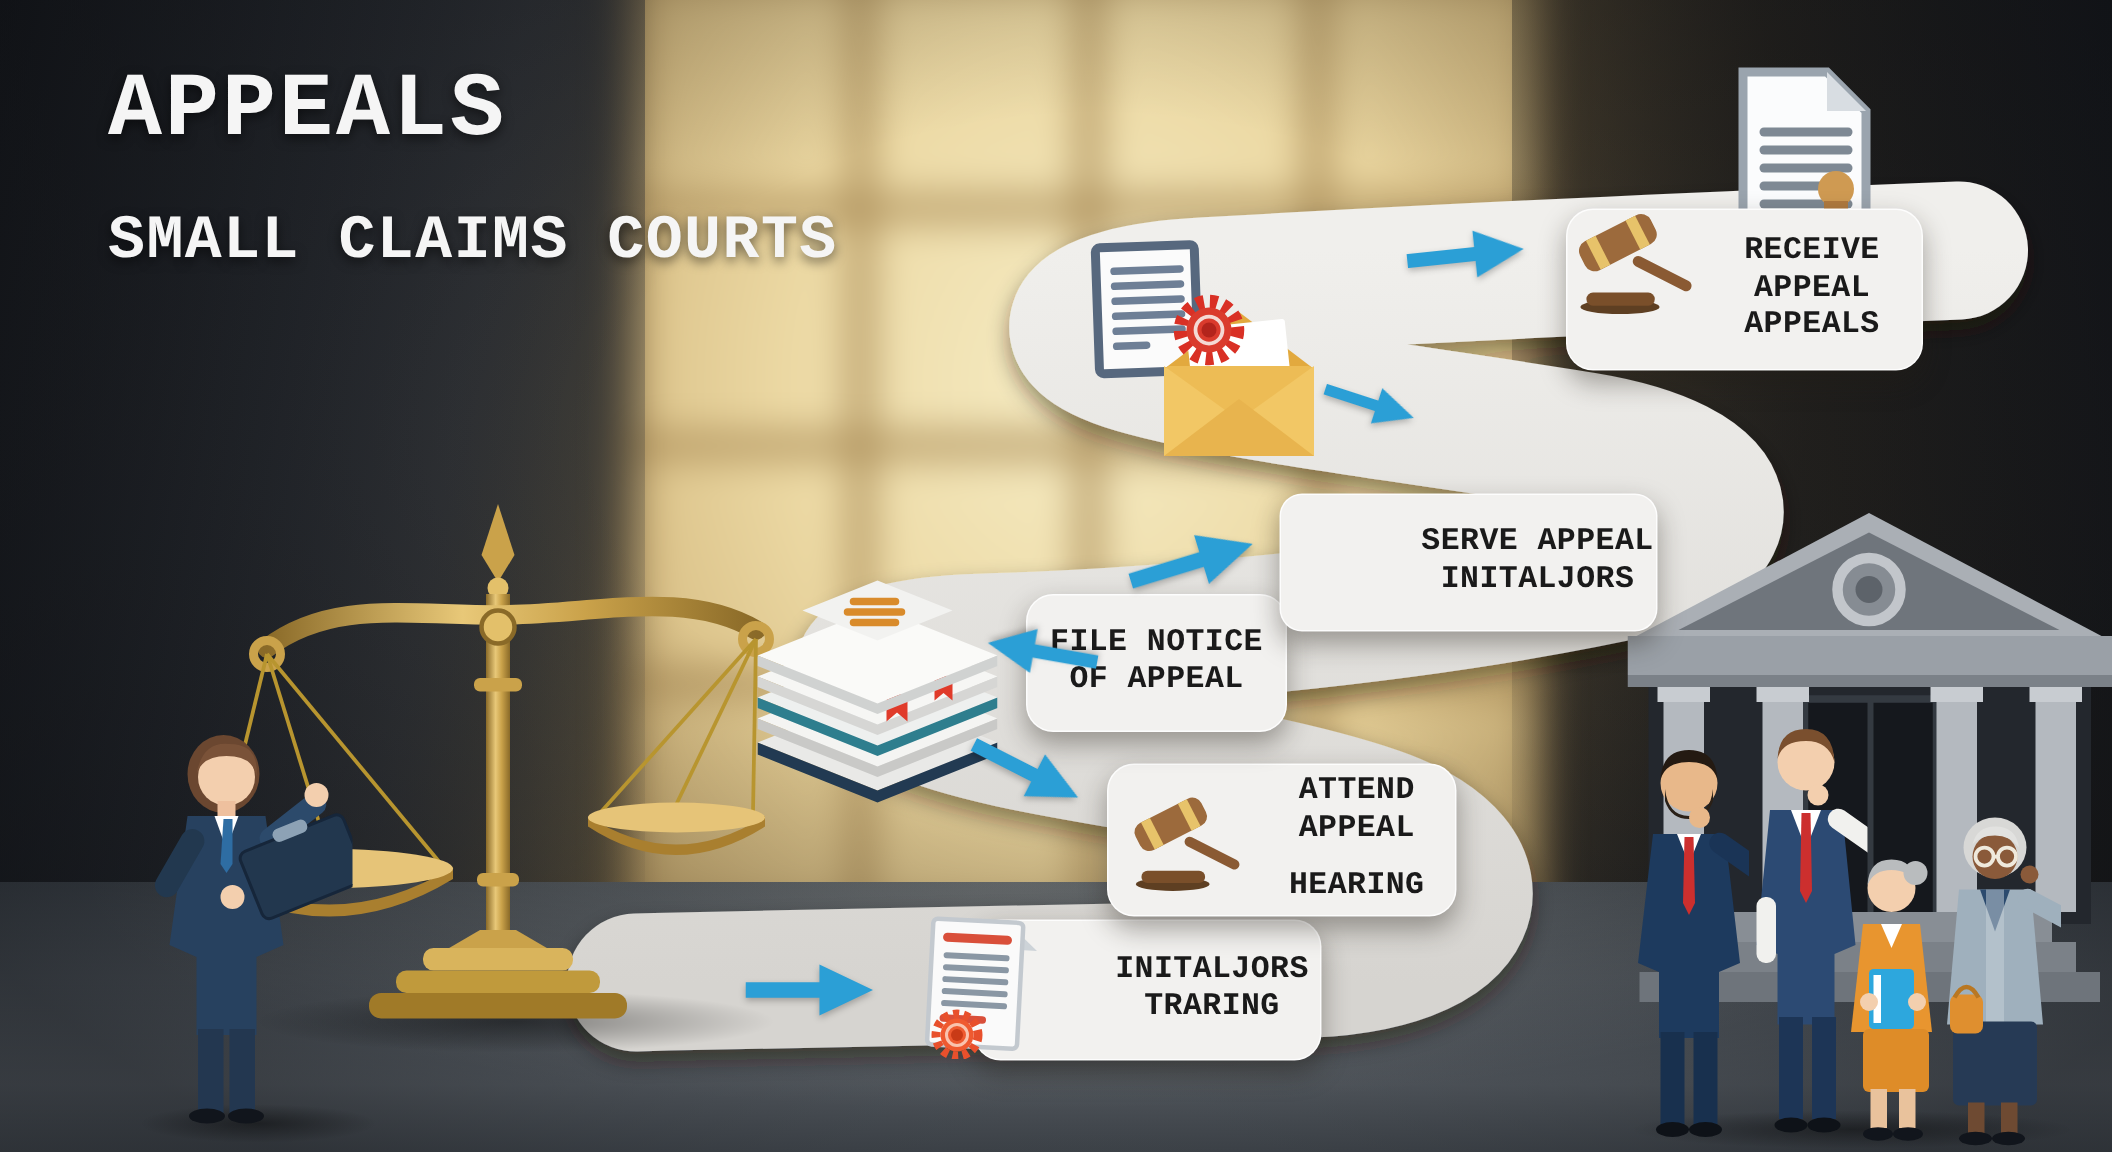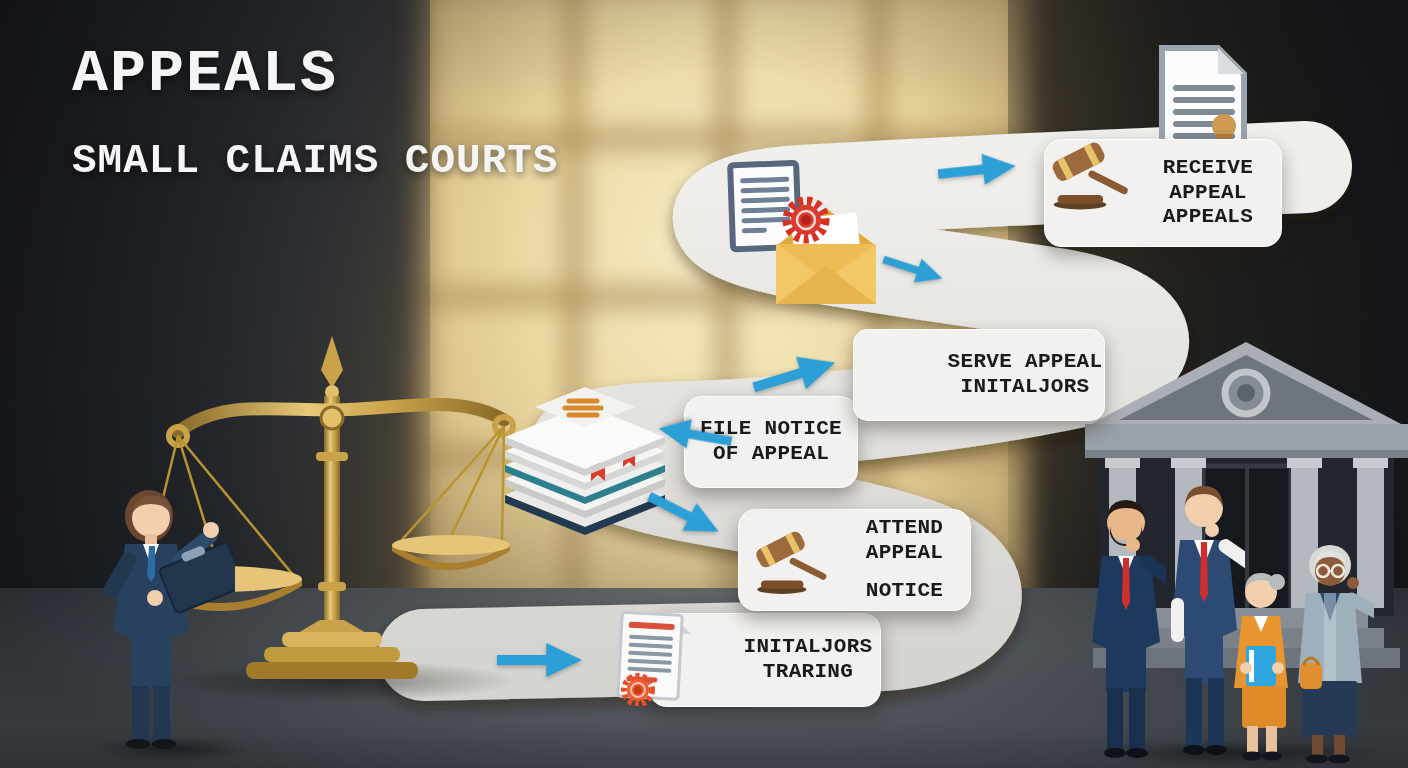--- a/index.html
+++ b/index.html
@@ -358,21 +358,21 @@
       <line x1="18" y1="70" x2="44" y2="70" stroke="#d94f3a" stroke-width="5" stroke-linecap="round"></line>
     </g>
     <circle cx="26" cy="80" r="14" fill="none" stroke="#e8502c" stroke-width="6" stroke-dasharray="4 3"></circle>
     <circle cx="26" cy="80" r="11" fill="#ef5a30"></circle>
     <circle cx="26" cy="80" r="7" fill="none" stroke="#f9c3ae" stroke-width="2"></circle>
     <circle cx="26" cy="80" r="4" fill="#c93a16"></circle>
   </svg>
 
   <div class="card" style="left:738px;top:509px;width:233px;height:102px;font-size:21px;padding-left:100px;box-sizing:border-box;gap:13px;">
     <span class="ln">ATTEND APPEAL</span>
-    <span class="ln">NOTICE</span>
+    <span class="ln">HEARING</span>
   </div>
   <svg class="icon" style="left:752px;top:524px;" width="82" height="72" viewBox="0 0 110 95">
     <use href="#sym-gavel"></use>
   </svg>
 
   <div class="card" style="left:684px;top:396px;width:172px;height:90px;font-size:21px;">
     <span class="ln">FILE NOTICE</span>
     <span class="ln">OF APPEAL</span>
   </div>
 

